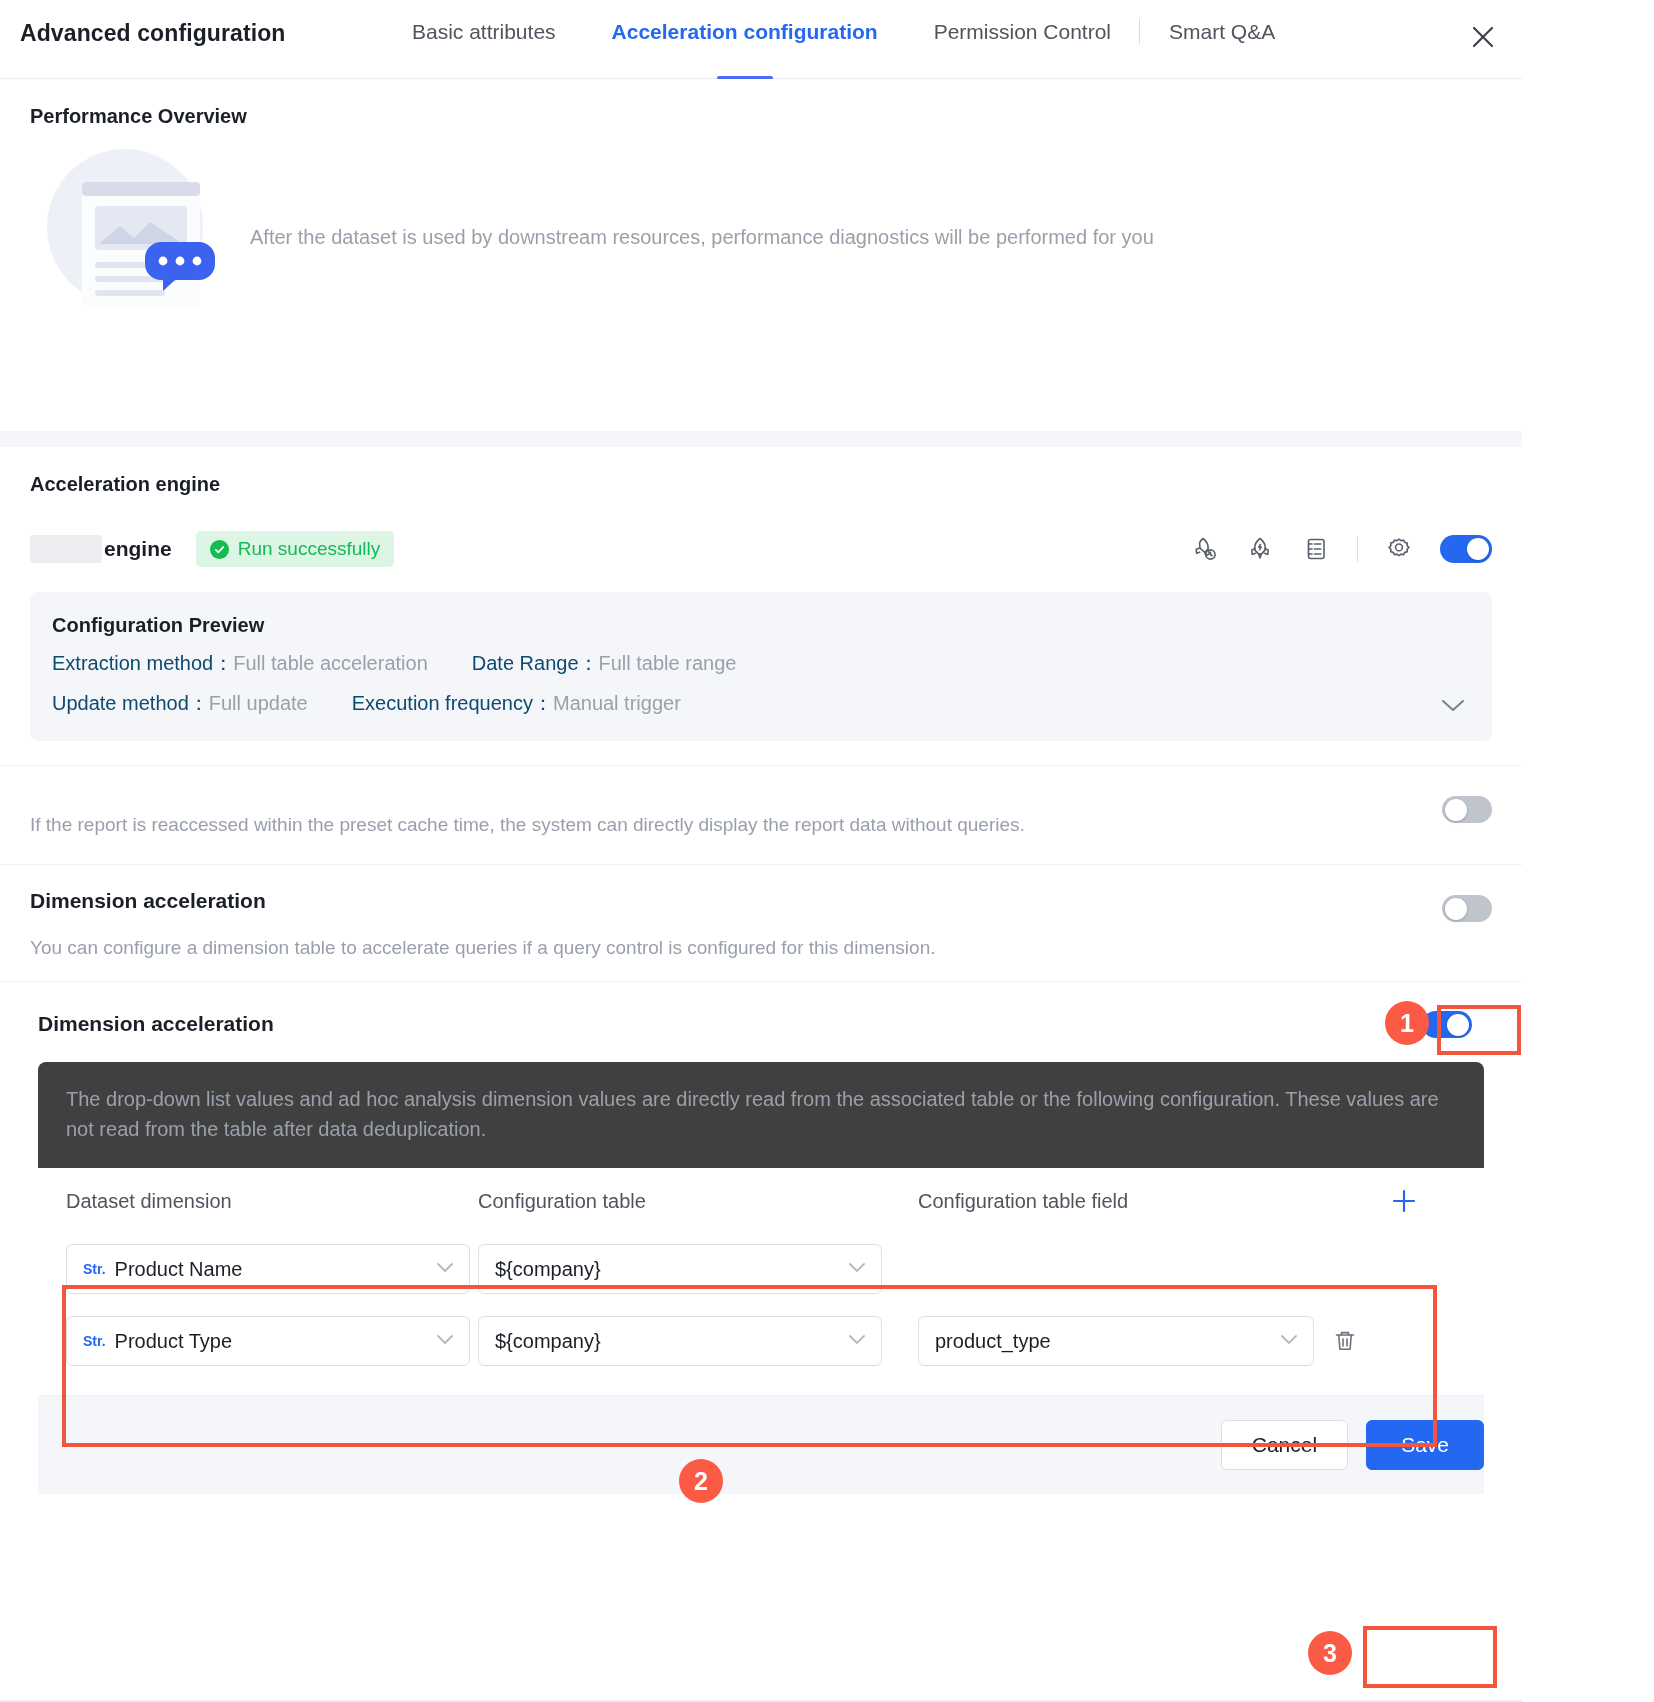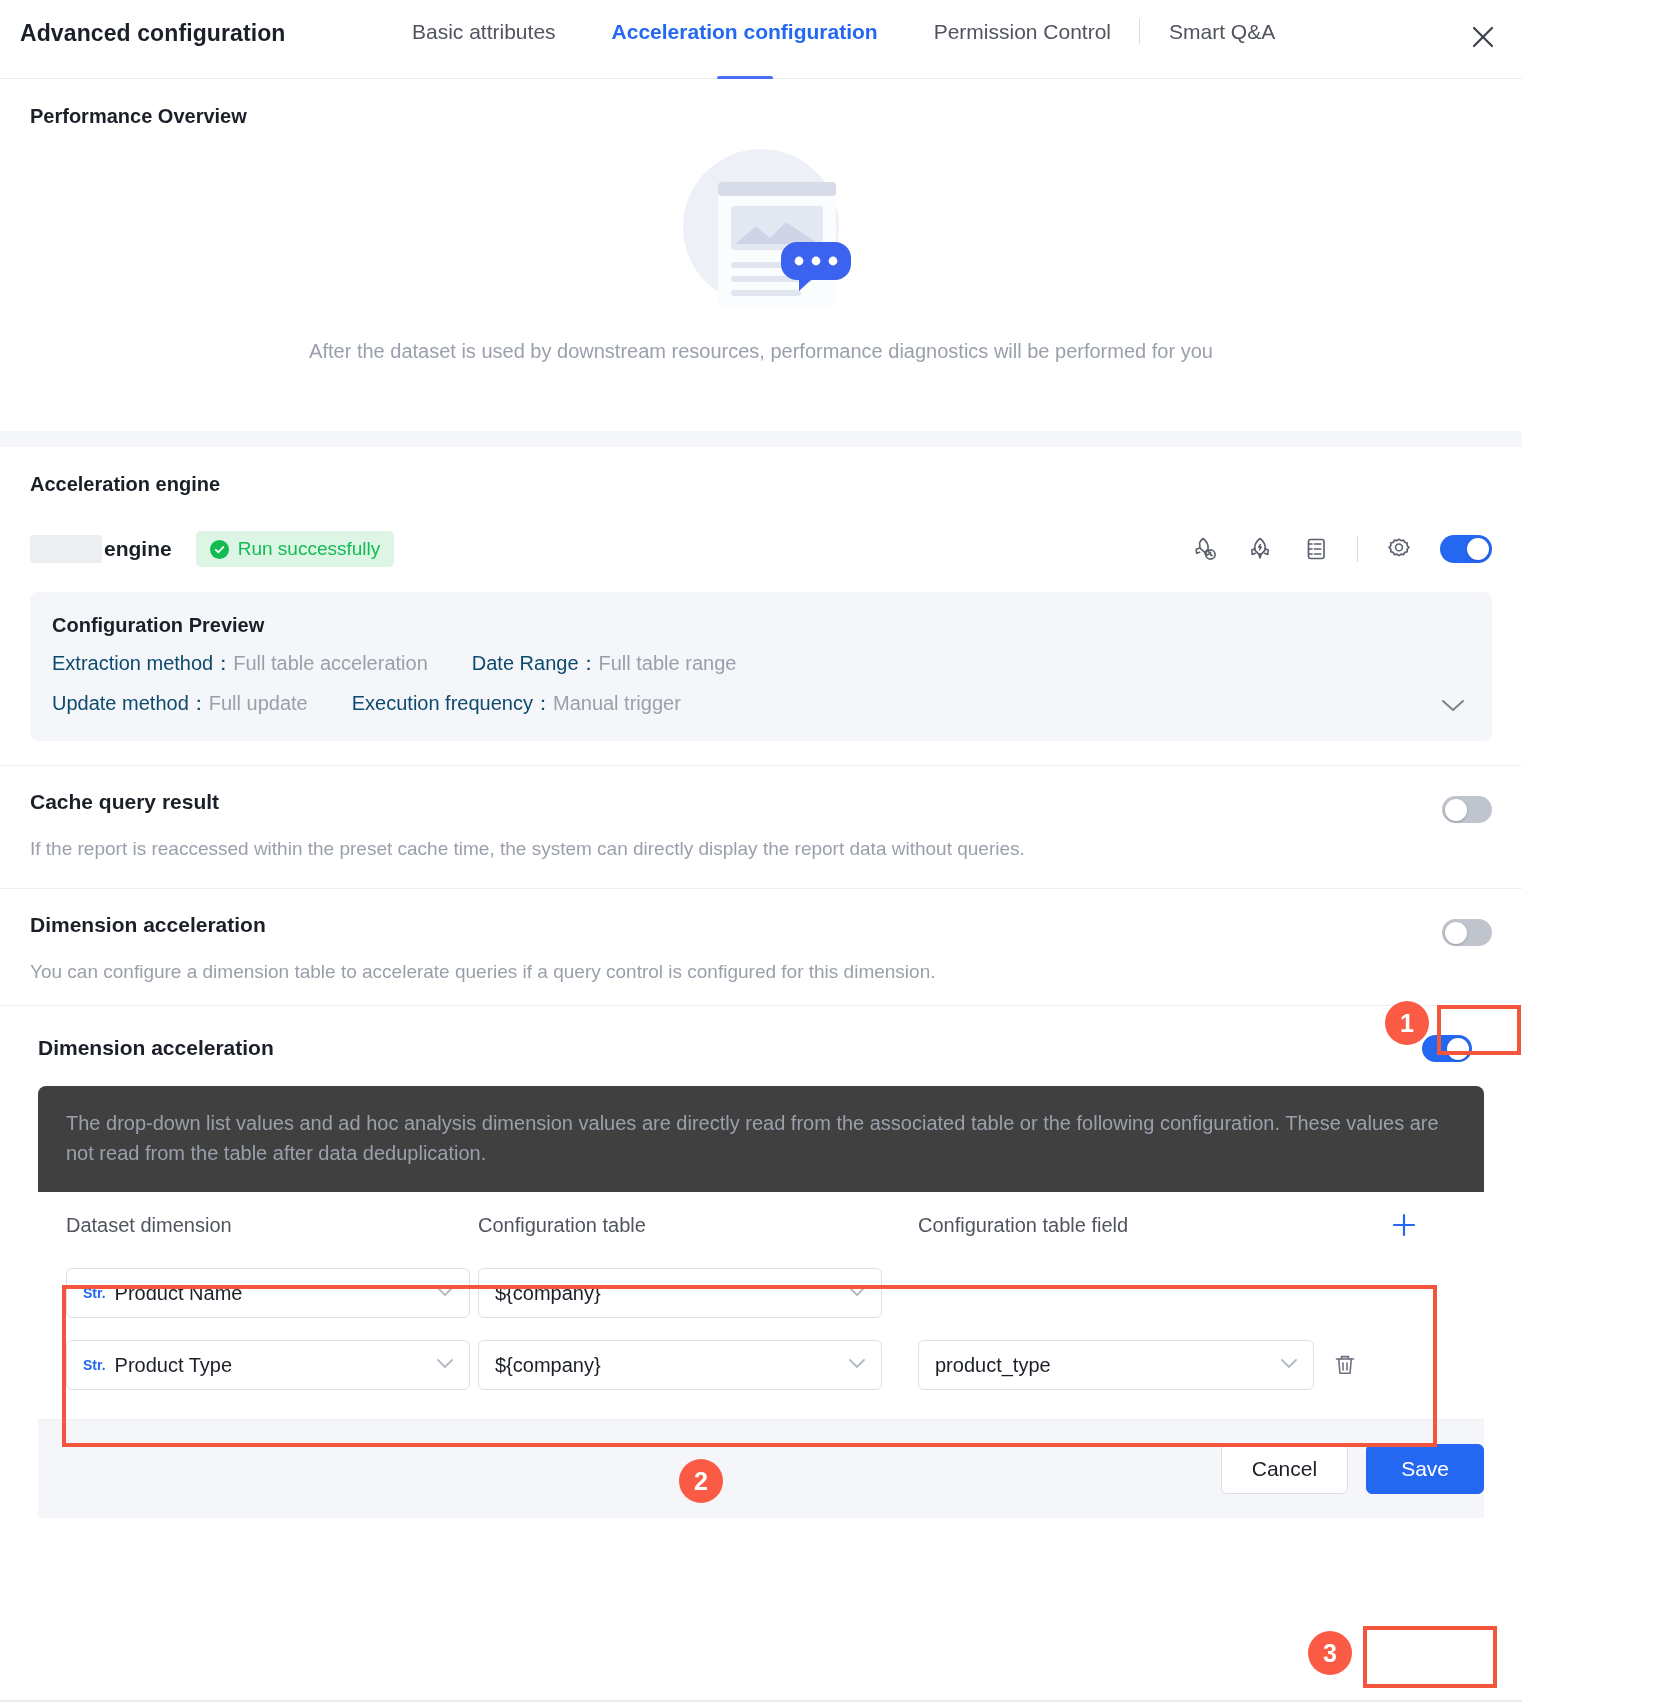--- a/index.html
+++ b/index.html
@@ -103,21 +103,21 @@
     height: 352px;
   }
   .section-title {
     font-size: 20px;
     font-weight: bold;
     color: #1b1f28;
     padding-left: 30px;
   }
   .empty-illus-wrap {
     display: flex;
-    flex-direction: column;
+    flex-direction: row;
     align-items: center;
     justify-content: flex-start;
     margin-top: 6px;
   }
   .empty-text {
     margin-top: 6px;
     font-size: 20px;
     color: #9aa0ab;
   }
   .gap-strip {
@@ -544,21 +544,20 @@
           <span class="cp-label">Update method：</span><span class="cp-value">Full update</span><span class="cp-label">Execution frequency：</span><span class="cp-value">Manual trigger</span>
         </div>
         <div class="cp-chevron">
           <svg width="26" height="16" viewBox="0 0 26 16" fill="none" stroke="#7c818c" stroke-width="2" stroke-linecap="round" stroke-linejoin="round">
             <polyline points="3,4 13,13 23,4"></polyline>
           </svg>
         </div>
       </div>
 
       <div class="setting-row">
-        <div class="setting-title">Cache query result</div>
         <div class="setting-desc">If the report is reaccessed within the preset cache time, the system can directly display the report data without queries.</div>
         <div class="setting-toggle toggle off small">
           <span class="knob"></span>
         </div>
       </div>
 
       <div class="setting-row" style="margin-top:6px;">
         <div class="setting-title">Dimension acceleration</div>
         <div class="setting-desc">You can configure a dimension table to accelerate queries if a query control is configured for this dimension.</div>
         <div class="setting-toggle toggle off small">

